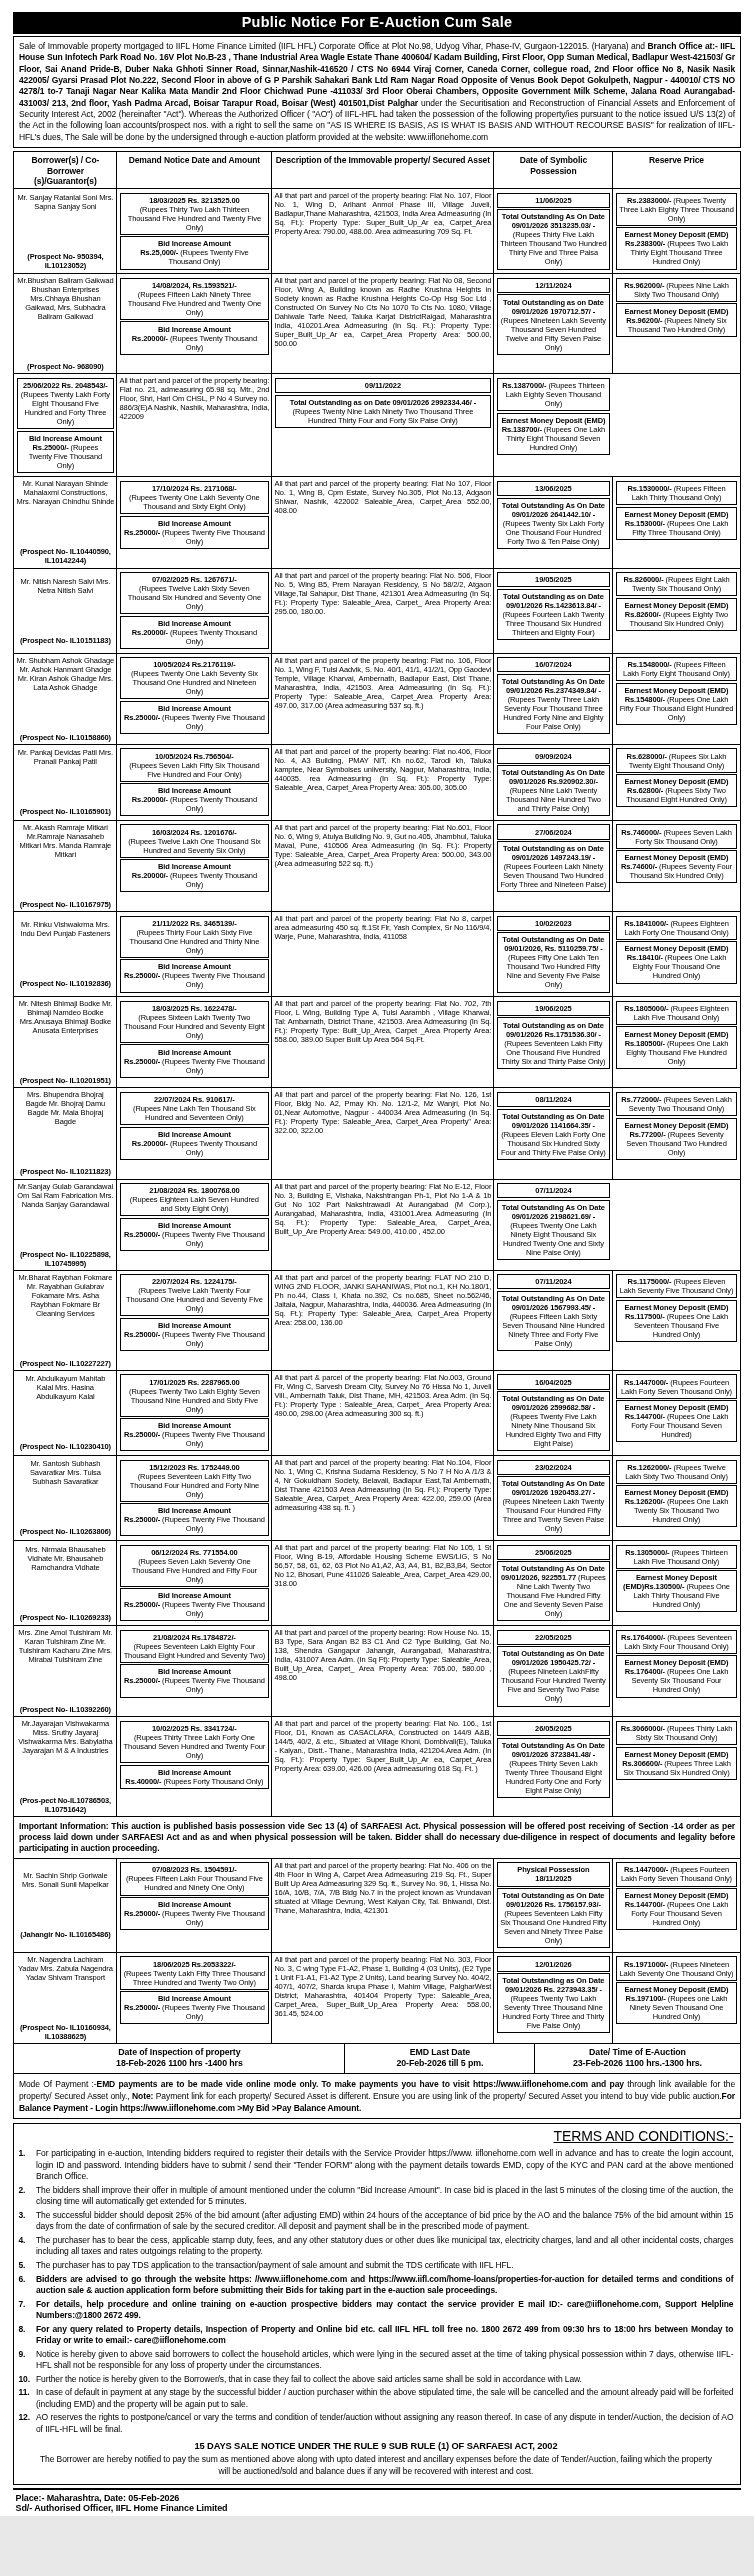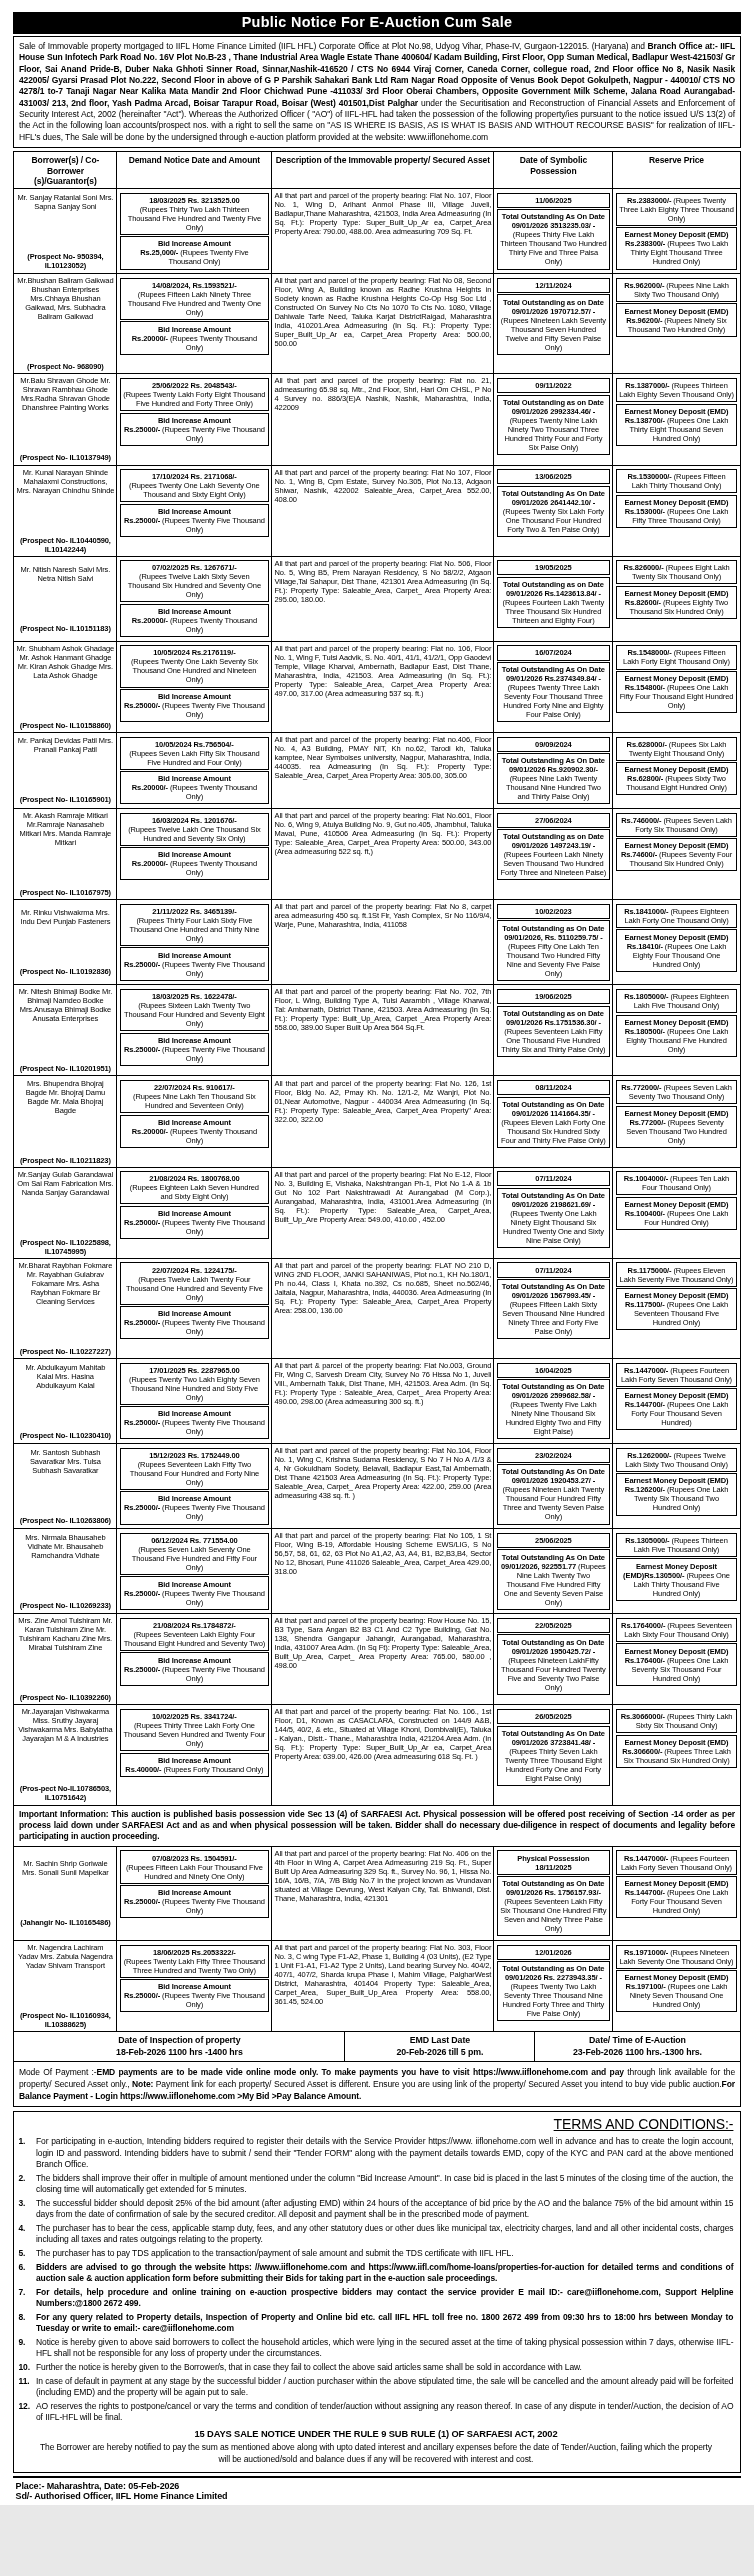--- a/index.html
+++ b/index.html
@@ -142,24 +142,20 @@
         <span>(Rupees Nine Lakh Sixty Two Thousand Only)</span>
       </div>
       <div class="ibox ctr">
         <span class="b">Earnest  Money  Deposit (EMD) Rs.96200/-</span>
         <span>(Rupees Ninety Six Thousand Two Hundred Only)</span>
       </div>
     </div>
   </div>
 
   <div class="t-row">
-    <div class="cell c-borrower">
-      <div class="names">Mr.Balu Shravan Ghode Mr. Shravan Rambhau Ghode Mrs.Radha  Shravan Ghode Dhanshree Painting Works</div>
-      <div class="prospect">(Prospect No- IL10137949)</div>
-    </div>
     <div class="cell c-demand">
       <div class="ibox">
         <div class="b ctr">25/06/2022 Rs. 2048543/-</div>
         <div class="ctr">(Rupees Twenty Lakh Forty Eight Thousand Five Hundred and Forty Three Only)</div>
       </div>
       <div class="ibox ctr">
         <div class="b">Bid Increase Amount</div>
         <span class="b">Rs.25000/-</span>
         <span>(Rupees Twenty Five Thousand Only)</span>
       </div>
@@ -537,30 +533,20 @@
       <div class="just">All that part and parcel of the property bearing:  Flat No E-12, Floor No. 3, Building E, Vishaka, Nakshtrangan Ph-1, Plot No 1-A &amp; 1b Gut No 102 Part Nakshtrawadi At Aurangabad (M Corp.), Aurangabad, Maharashtra, India, 431001.Area Admeasuring (In Sq. Ft.): Property Type: Saleable_Area, Carpet_Area, Built_Up_Are Property Area: 549.00, 410.00 , 452.00</div>
     </div>
     <div class="cell c-poss">
       <div class="ibox ctr">
 
         <div class="b">07/11/2024</div>
       </div>
       <div class="ibox ctr">
         <span class="b">Total Outstanding  As On Date 09/01/2026 2198621.69/ -</span>
         <span>(Rupees Twenty One Lakh Ninety Eight Thousand Six Hundred Twenty One and  Sixty Nine Paise Only)</span>
-      </div>
-    </div>
-    <div class="cell c-reserve">
-      <div class="ibox ctr">
-        <span class="b">Rs.1004000/-</span>
-        <span>(Rupees Ten Lakh Four Thousand Only)</span>
-      </div>
-      <div class="ibox ctr">
-        <span class="b">Earnest  Money  Deposit (EMD) Rs.100400/-</span>
-        <span>(Rupees One Lakh Four Hundred Only)</span>
       </div>
     </div>
   </div>
 
   <div class="t-row">
     <div class="cell c-borrower">
       <div class="names">Mr.Bharat  Raybhan Fokmare  Mr. Rayabhan Gulabrav  Fokamare Mrs. Asha Raybhan Fokmare Br Cleaning Services</div>
       <div class="prospect">(Prospect No- IL10227227)</div>
     </div>
     <div class="cell c-demand">
@@ -940,21 +926,21 @@
     <span class="term-text">Bidders are advised to go through the website https: //www.iiflonehome.com and https://www.iifl.com/home-loans/properties-for-auction for detailed terms and conditions of auction sale &amp; auction application form before submitting their Bids for taking part in the e-auction sale proceedings.</span>
   </div>
 
   <div class="term bld">
     <span class="term-num">7.</span>
     <span class="term-text">For details, help procedure and online training on e-auction prospective bidders may contact the service provider E mail ID:- care@iiflonehome.com, Support Helpline Numbers:@1800 2672 499.</span>
   </div>
 
   <div class="term bld">
     <span class="term-num">8.</span>
-    <span class="term-text">For any query related to Property details, Inspection of Property and Online bid etc. call IIFL HFL toll free no. 1800 2672 499 from 09:30 hrs to 18:00 hrs between Monday to Tuesday or write to email:- care@iiflonehome.com</span>
+    <span class="term-text">For any query related to Property details, Inspection of Property and Online bid etc. call IIFL HFL toll free no. 1800 2672 499 from 09:30 hrs to 18:00 hrs between Monday to Friday or write to email:- care@iiflonehome.com</span>
   </div>
 
   <div class="term">
     <span class="term-num">9.</span>
     <span class="term-text">Notice is hereby given to above said borrowers to collect the household articles, which were lying in the secured asset at the time of taking physical possession within 7 days, otherwise IIFL-HFL shall not be responsible for any loss of property under the circumstances.</span>
   </div>
 
   <div class="term">
     <span class="term-num">10.</span>
     <span class="term-text">Further the notice is hereby given to the Borrower/s, that in case they fail to collect the above said articles same shall be sold in accordance with Law.</span>

